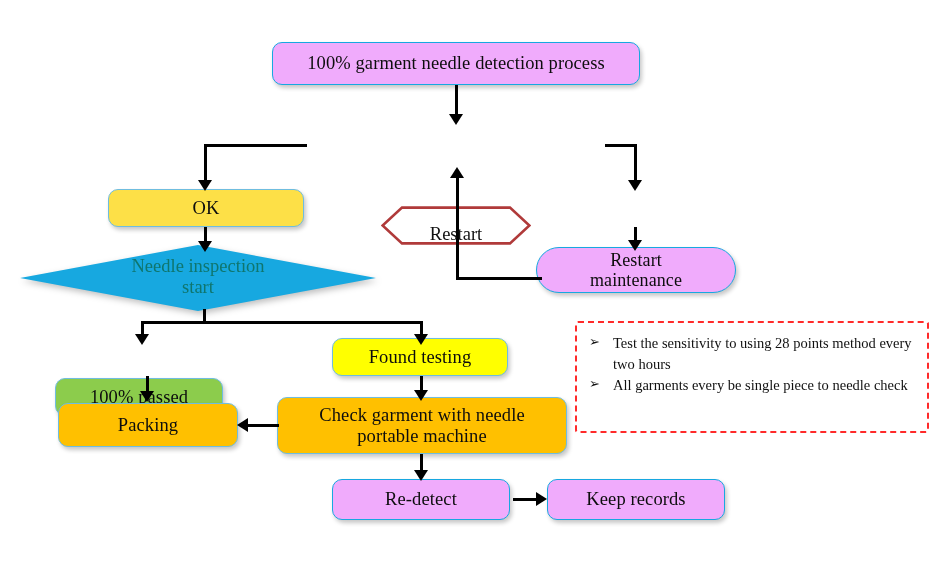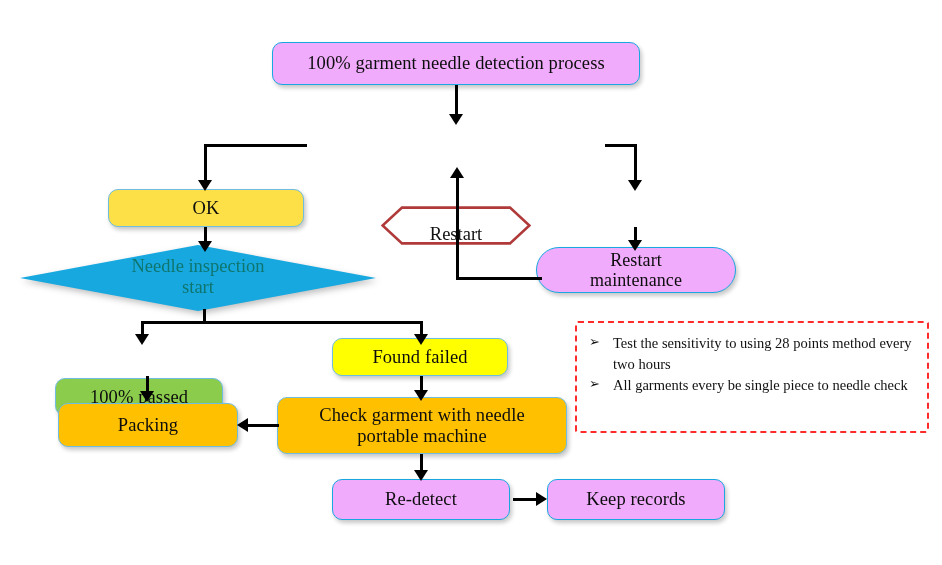--- a/index.html
+++ b/index.html
@@ -202,21 +202,21 @@
   <div class="line v" style="left:141px; top:321px; height:18px;"></div>
   <div class="arrow down" style="left:135px; top:334px;"></div>
   <div class="line v" style="left:420px; top:321px; height:18px;"></div>
   <div class="arrow down" style="left:414px; top:334px;"></div>
 
   <div class="node green" style="left:55px; top:338px; width:168px; height:38px;margin-top:40px;">
     <span>100% passed</span>
   </div>
 
   <div class="node yellow" style="left:332px; top:338px; width:176px; height:38px;">
-    <span>Found failed</span>
+    <span>Found testing</span>
   </div>
 
   <div class="line v" style="left:146px; top:376px; height:20px;"></div>
   <div class="arrow down" style="left:140px; top:391px;"></div>
 
   <div class="line v" style="left:420px; top:376px; height:19px;"></div>
   <div class="arrow down" style="left:414px; top:390px;"></div>
 
   <div class="node orange" style="left:58px; top:403px; width:180px; height:44px;">
     <span>Packing</span>

